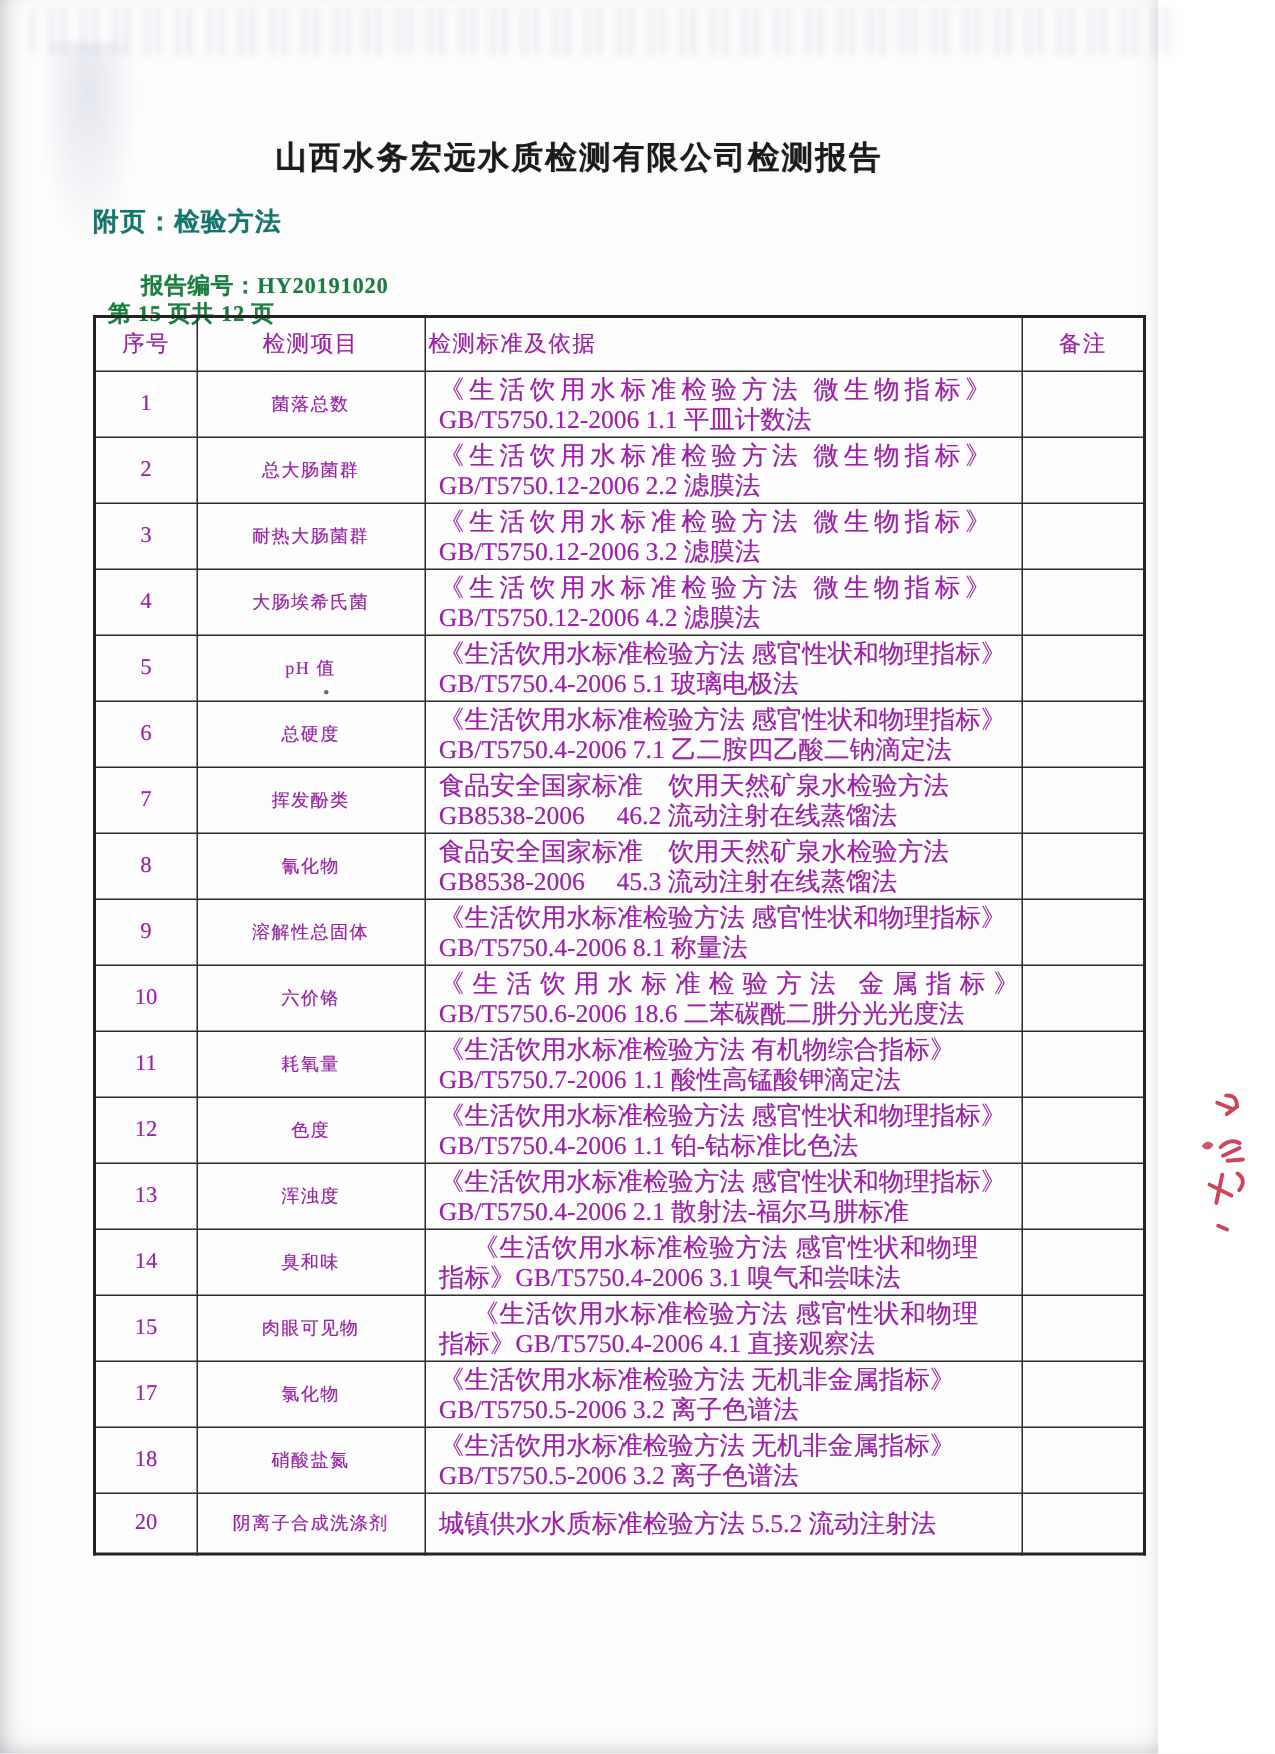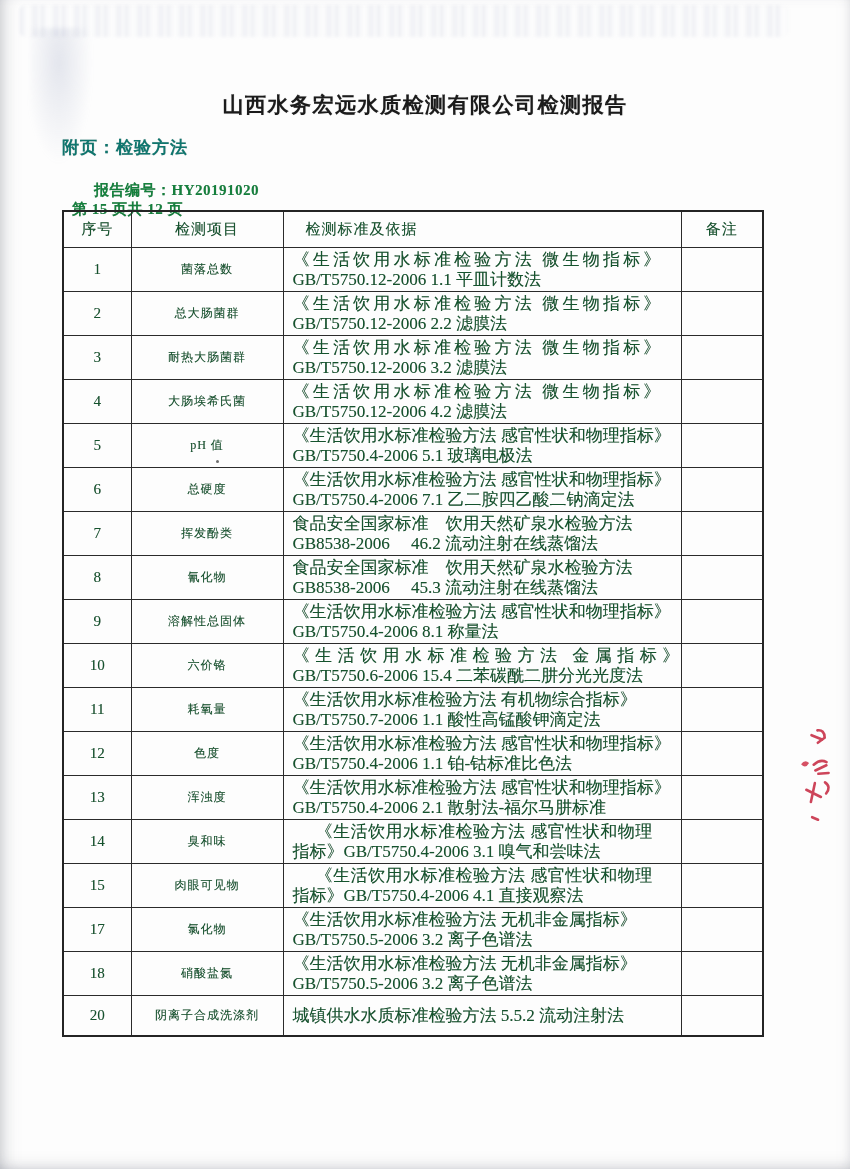--- a/index.html
+++ b/index.html
@@ -1,21 +1,21 @@
 <!DOCTYPE html>
 <html><head>
 <meta charset="utf-8">
 <style>
   html,body{margin:0;padding:0;}
   body{
     width:850px;height:1169px;overflow:hidden;background:#ffffff;
     font-family:"Liberation Serif","DejaVu Serif",serif;
   }
   .page{
-    position:relative;width:850px;height:1169px;background:#fdfdfd;
+    position:relative;width:772px;height:1169px;background:#fdfdfd;
     box-shadow:
       inset 14px 0 20px -16px rgba(105,110,122,.55),
       inset -9px 0 16px -13px rgba(125,130,142,.38),
       inset 0 -12px 18px -14px rgba(115,120,132,.45);
   }
   
   .bleed-band{
     position:absolute;left:20px;top:5px;width:768px;height:32px;border-radius:5px;
     background:repeating-linear-gradient(90deg,
       rgba(138,148,182,.17) 0px, rgba(160,168,198,.06) 4px,
@@ -39,29 +39,29 @@
   .meta{
     position:absolute;top:181px;left:72px;width:700px;display:flex;
     justify-content:space-between;font-size:15px;font-weight:bold;color:#15803d;
     text-shadow:.2px .2px .6px rgba(35,35,35,.3);
     flex-direction:column;
   }
   .meta .report-no{padding-left:22px;letter-spacing:.5px;}
   .meta .pageno{letter-spacing:.5px;}
   table.methods{
     position:absolute;top:210px;left:62px;width:700px;border-collapse:collapse;
-    table-layout:fixed;color:#14532d;border:2px solid #242424;
+    table-layout:fixed;color:#a21caf;border:2px solid #242424;
   }
   table.methods th, table.methods td{
     border:1.5px solid #2b2b2b;overflow:hidden;
     text-shadow:.25px .25px .55px rgba(40,40,40,.35);
   }
   thead th{height:33px;font-size:15px;font-weight:normal;letter-spacing:1px;}
   th.h-no, th.h-remark, th.h-item{text-align:center;}
-  th.h-method{text-align:left;padding-left:22px;}
+  th.h-method{text-align:left;padding-left:2px;}
   tbody tr{height:43px;}
   tbody tr:last-child{height:40px;}
   td.c-no{text-align:center;font-size:15px;}
   td.c-item{text-align:center;font-size:12px;letter-spacing:1px;position:relative;padding:0 2px;}
   td.c-method{font-size:17px;line-height:19.5px;padding:2px 5px 2px 9px;}
   td.c-remark{font-size:14px;}
   .mline{white-space:nowrap;}
   .mline.justified{letter-spacing:3.2px;}
   .mline.justified-wide{letter-spacing:5.5px;}
   .mline.centered{text-align:center;letter-spacing:.5px;}
@@ -181,21 +181,21 @@
             <div class="mline">《生活饮用水标准检验方法 感官性状和物理指标》</div>
             <div class="mline">GB/T5750.4-2006  8.1 称量法</div>
           </td>
           <td class="c-remark"></td>
         </tr>
         <tr>
           <td class="c-no">10</td>
           <td class="c-item"><span>六价铬</span></td>
           <td class="c-method">
             <div class="mline justified-wide">《生活饮用水标准检验方法  金属指标》</div>
-            <div class="mline">GB/T5750.6-2006  15.4 二苯碳酰二肼分光光度法</div>
+            <div class="mline">GB/T5750.6-2006  18.6 二苯碳酰二肼分光光度法</div>
           </td>
           <td class="c-remark"></td>
         </tr>
         <tr>
           <td class="c-no">11</td>
           <td class="c-item"><span>耗氧量</span></td>
           <td class="c-method">
             <div class="mline">《生活饮用水标准检验方法 有机物综合指标》</div>
             <div class="mline">GB/T5750.7-2006  1.1 酸性高锰酸钾滴定法</div>
           </td>

